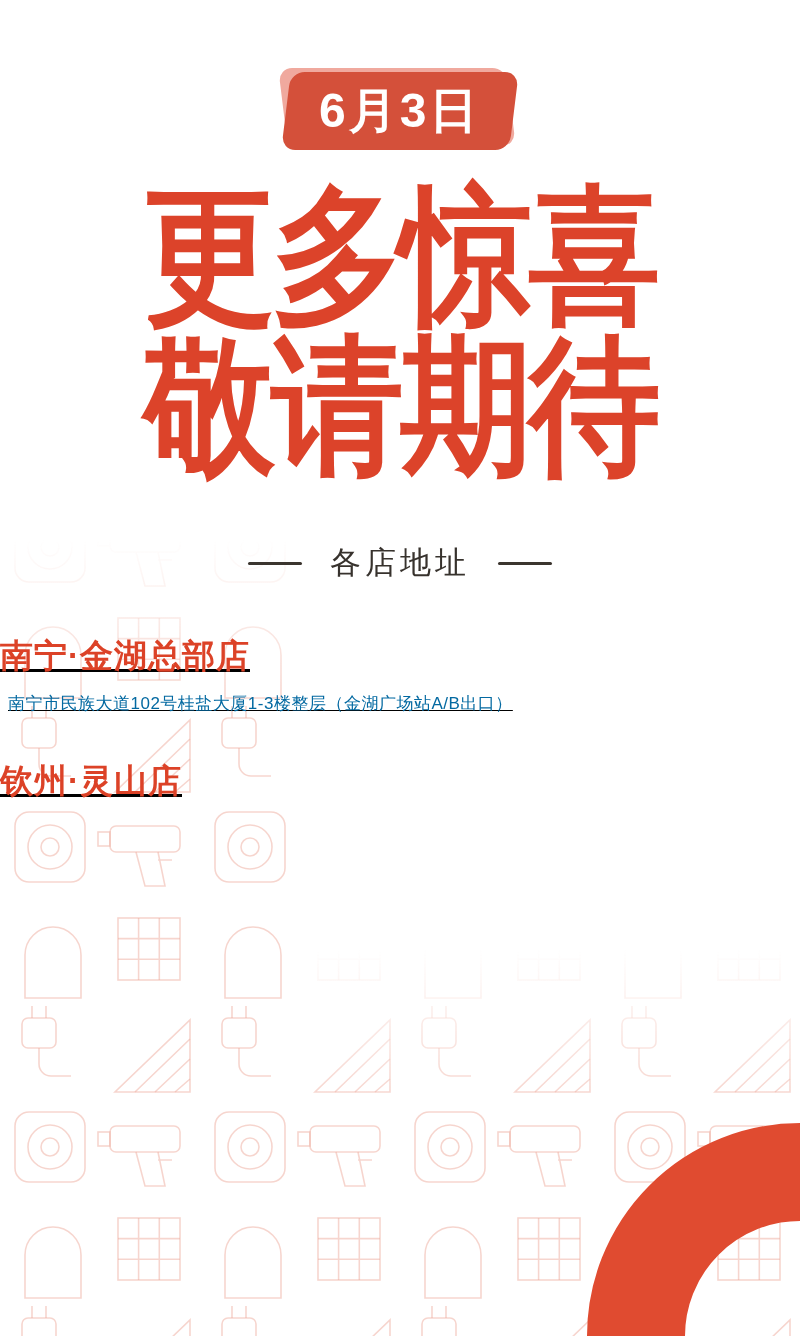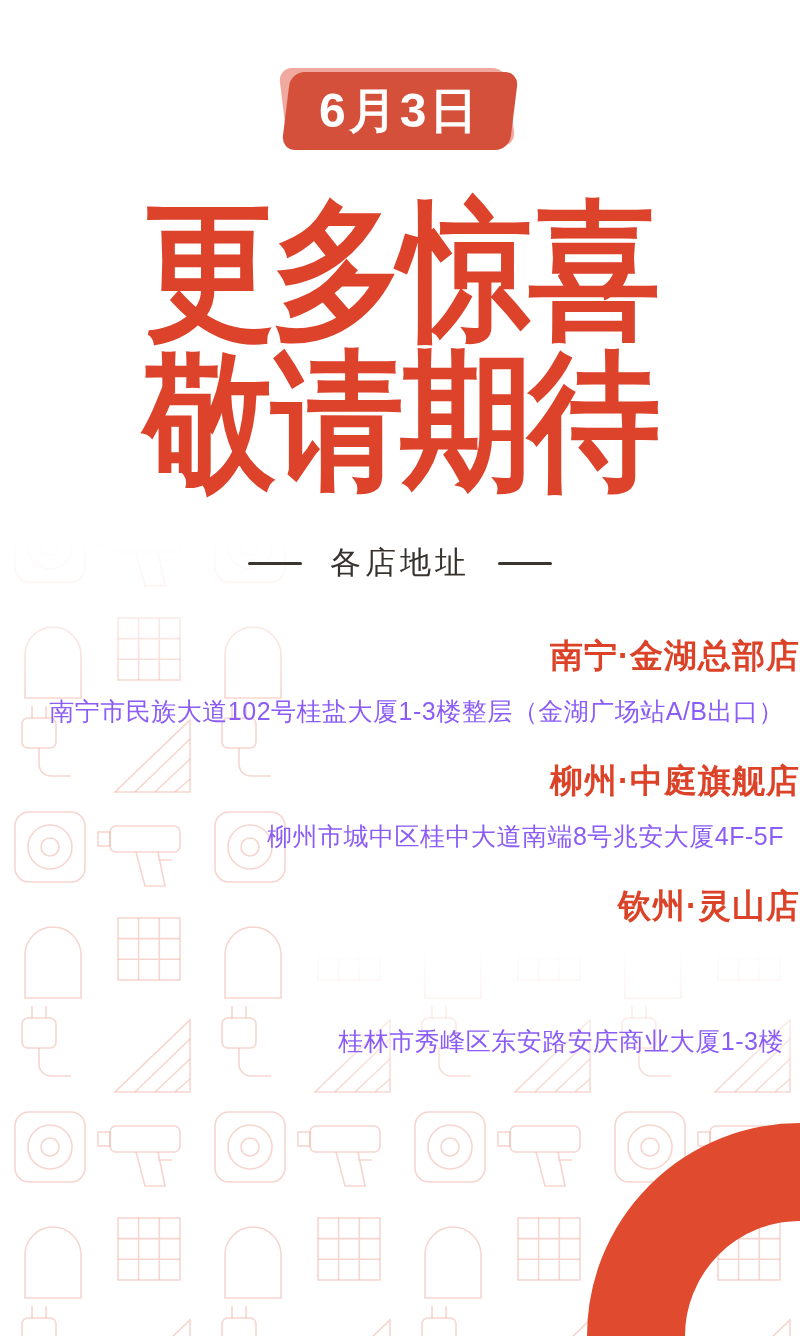--- a/index.html
+++ b/index.html
@@ -25,42 +25,42 @@
     background:#D4503A;
     transform:skewX(-7deg);
     display:flex;align-items:center;justify-content:center;
   }
   .badge-main span{
     transform:skewX(7deg);
     color:#ffffff;font-size:48px;font-weight:700;letter-spacing:3px;
   }
   
   .main-title{
-    position:absolute;top:196px;left:0;width:100%;
+    position:absolute;top:181px;left:0;width:100%;
     text-align:center;color:#DC432A;
     font-weight:900;font-size:150px;line-height:150px;
     letter-spacing:-4px;
   }
   .main-title .line{display:block;transform:scaleX(0.88);transform-origin:center;white-space:nowrap;}
   
   .divider{
     position:absolute;top:542px;left:0;width:100%;
     display:flex;align-items:center;justify-content:center;gap:28px;
   }
   .divider .dash{width:54px;height:3px;background:#3B352F;border-radius:2px;}
   .divider .label{font-size:31px;color:#37322D;letter-spacing:4px;font-weight:500;}
   
   .stores{position:absolute;top:634px;left:0;width:100%;}
-  .store{height:125px;text-align:right;}
+  .store{height:125px;text-align:left;text-decoration:underline;}
   .store-name{
     font-size:33px;font-weight:800;color:#DC4227;
     letter-spacing:1px;margin:0 0 13px 0;
   }
   .store-address{
-    font-size:25px;color:#8b5cf6;letter-spacing:0.5px;margin:16px;
+    font-size:17px;color:#0369a1;letter-spacing:0.5px;margin:8px;
   }
   
   .corner-ring{
     position:absolute;left:587px;top:1123px;
     width:230px;height:230px;
     border:98px solid #E04B30;border-radius:50%;
     box-sizing:content-box;background:transparent;
   }
 </style>
 </head>
@@ -126,26 +126,21 @@
     <span class="label">各店地址</span>
     <span class="dash"></span>
   </div>
 
   <div class="stores">
     <div class="store">
       <p class="store-name">南宁·金湖总部店</p>
       <p class="store-address">南宁市民族大道102号桂盐大厦1-3楼整层（金湖广场站A/B出口）</p>
     </div>
     <div class="store">
-      <p class="store-name">柳州·中庭旗舰店</p>
-      <p class="store-address">柳州市城中区桂中大道南端8号兆安大厦4F-5F</p>
-    </div>
-    <div class="store">
       <p class="store-name">钦州·灵山店</p>
     </div>
     <div class="store">
-      <p class="store-address">桂林市秀峰区东安路安庆商业大厦1-3楼</p>
     </div>
   </div>
 
   <div class="corner-ring"></div>
 
 </div>
 
 </body></html>

